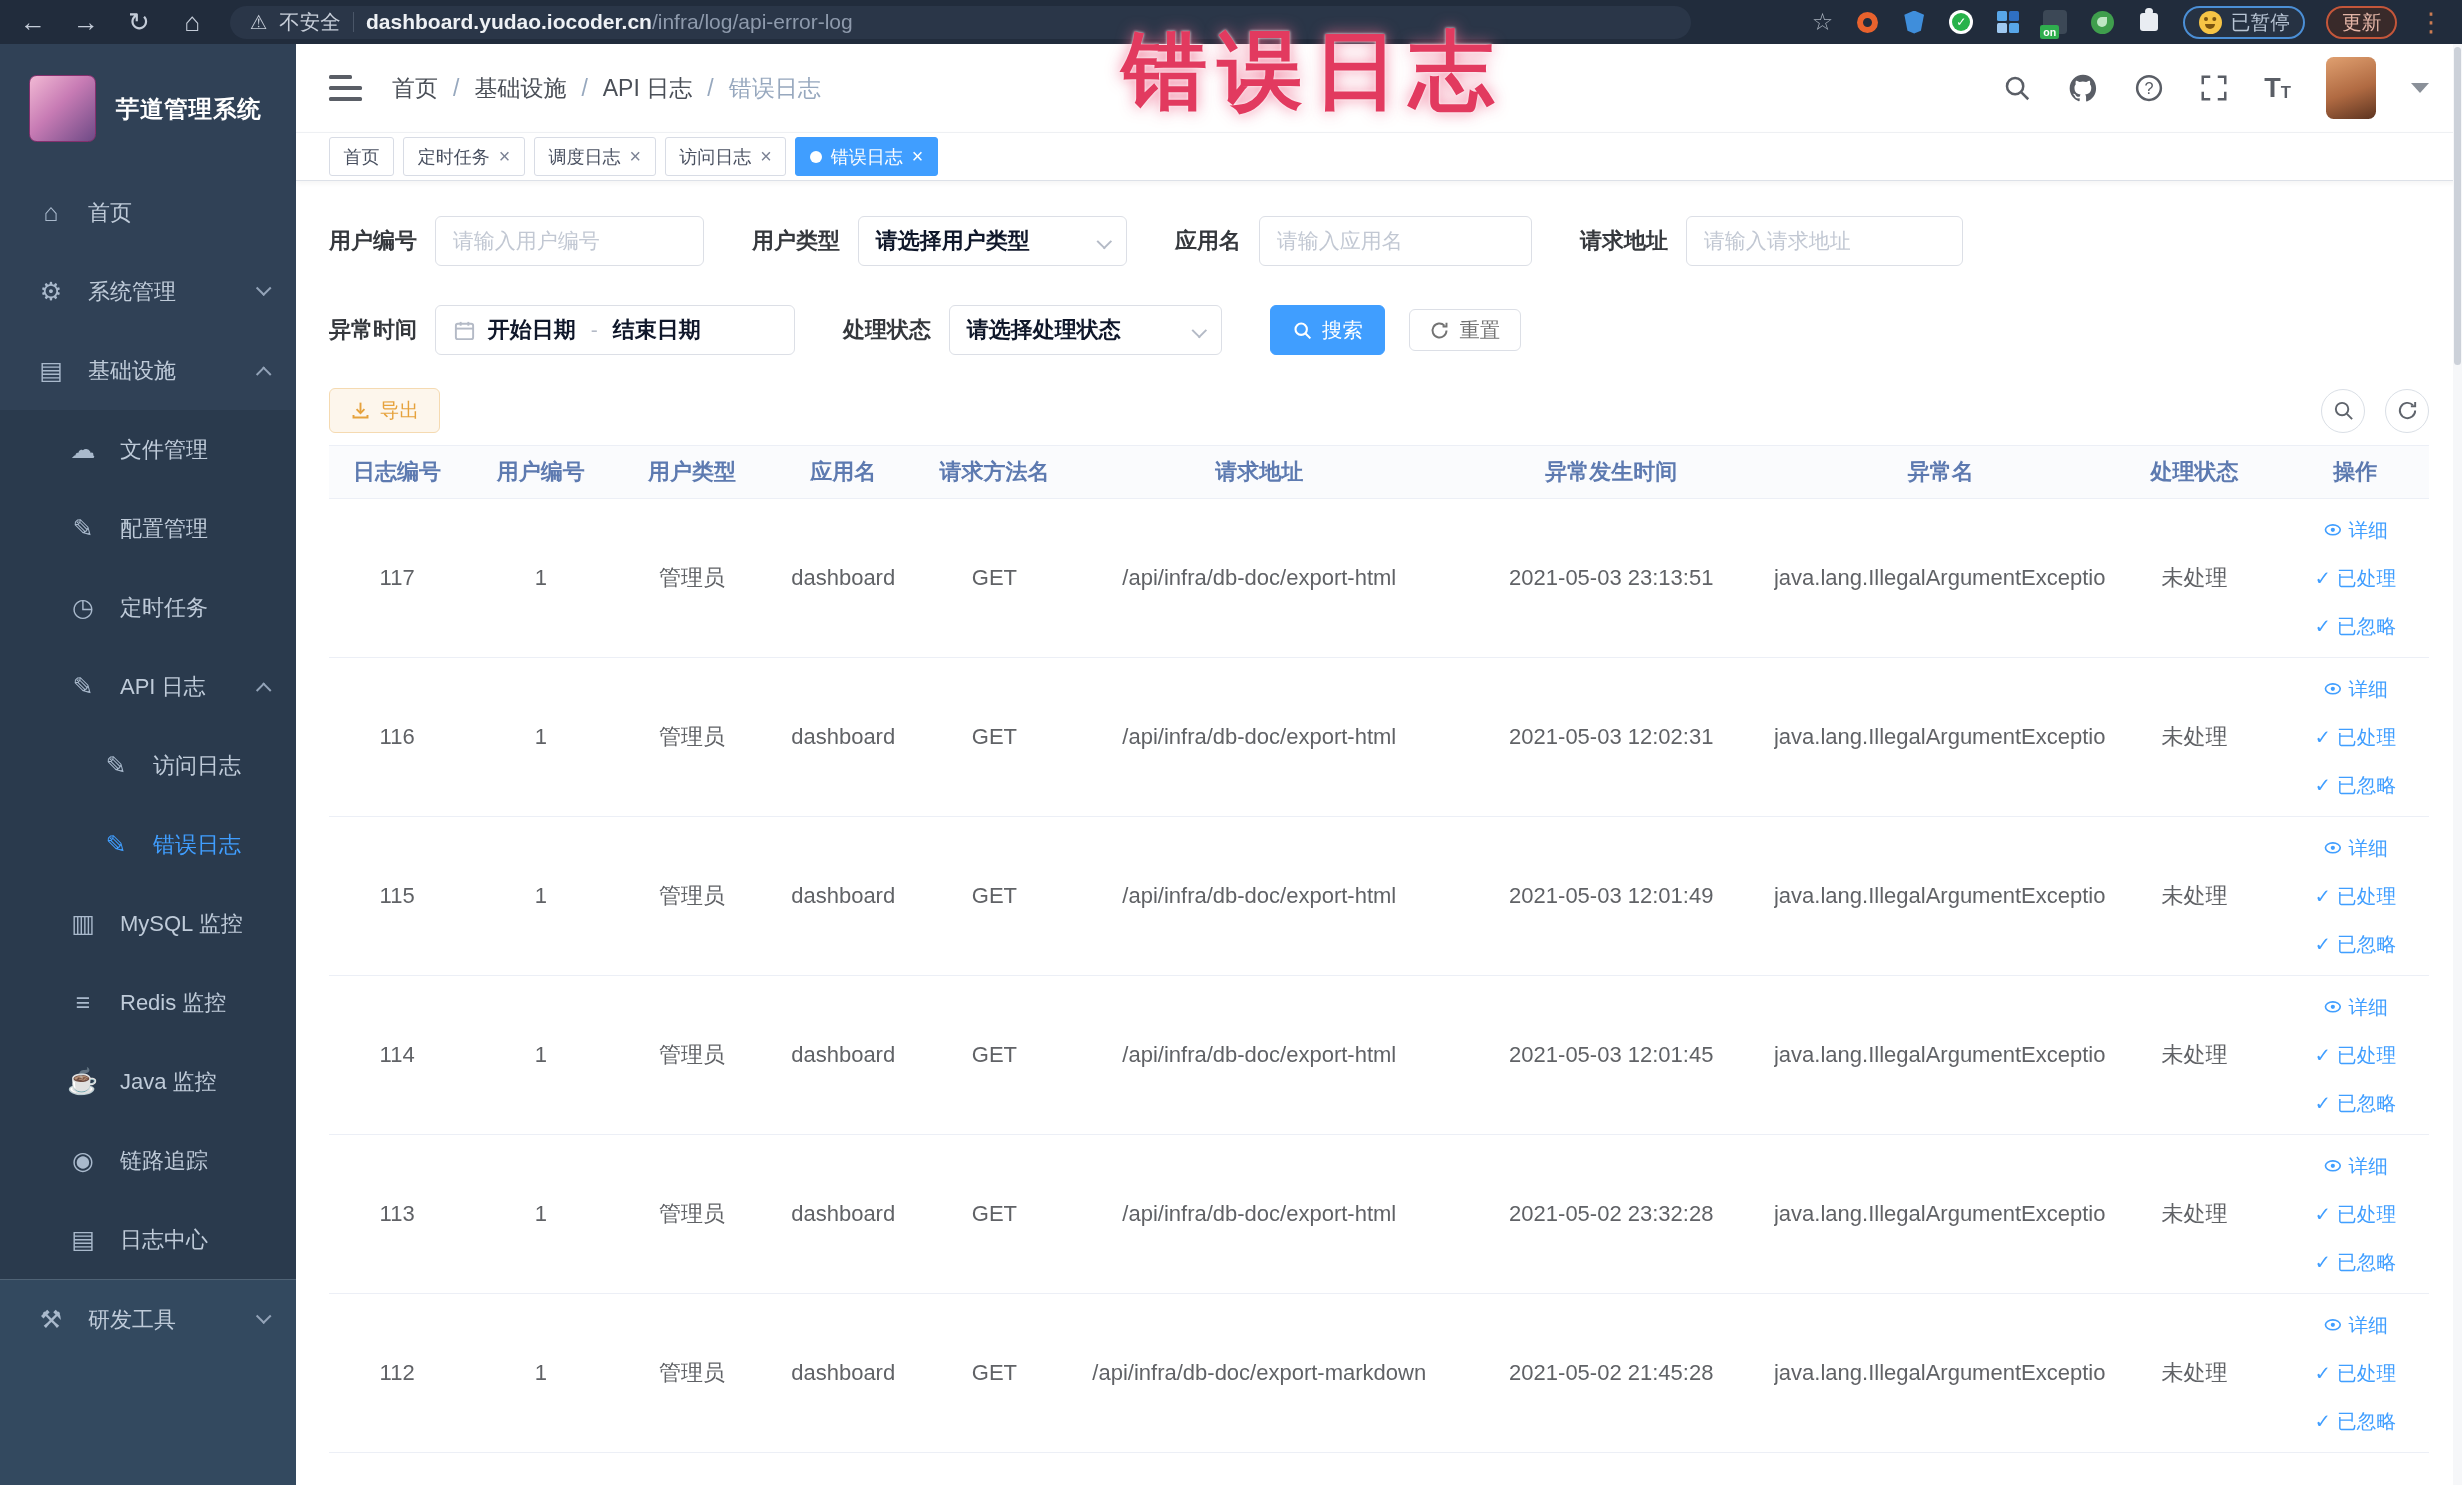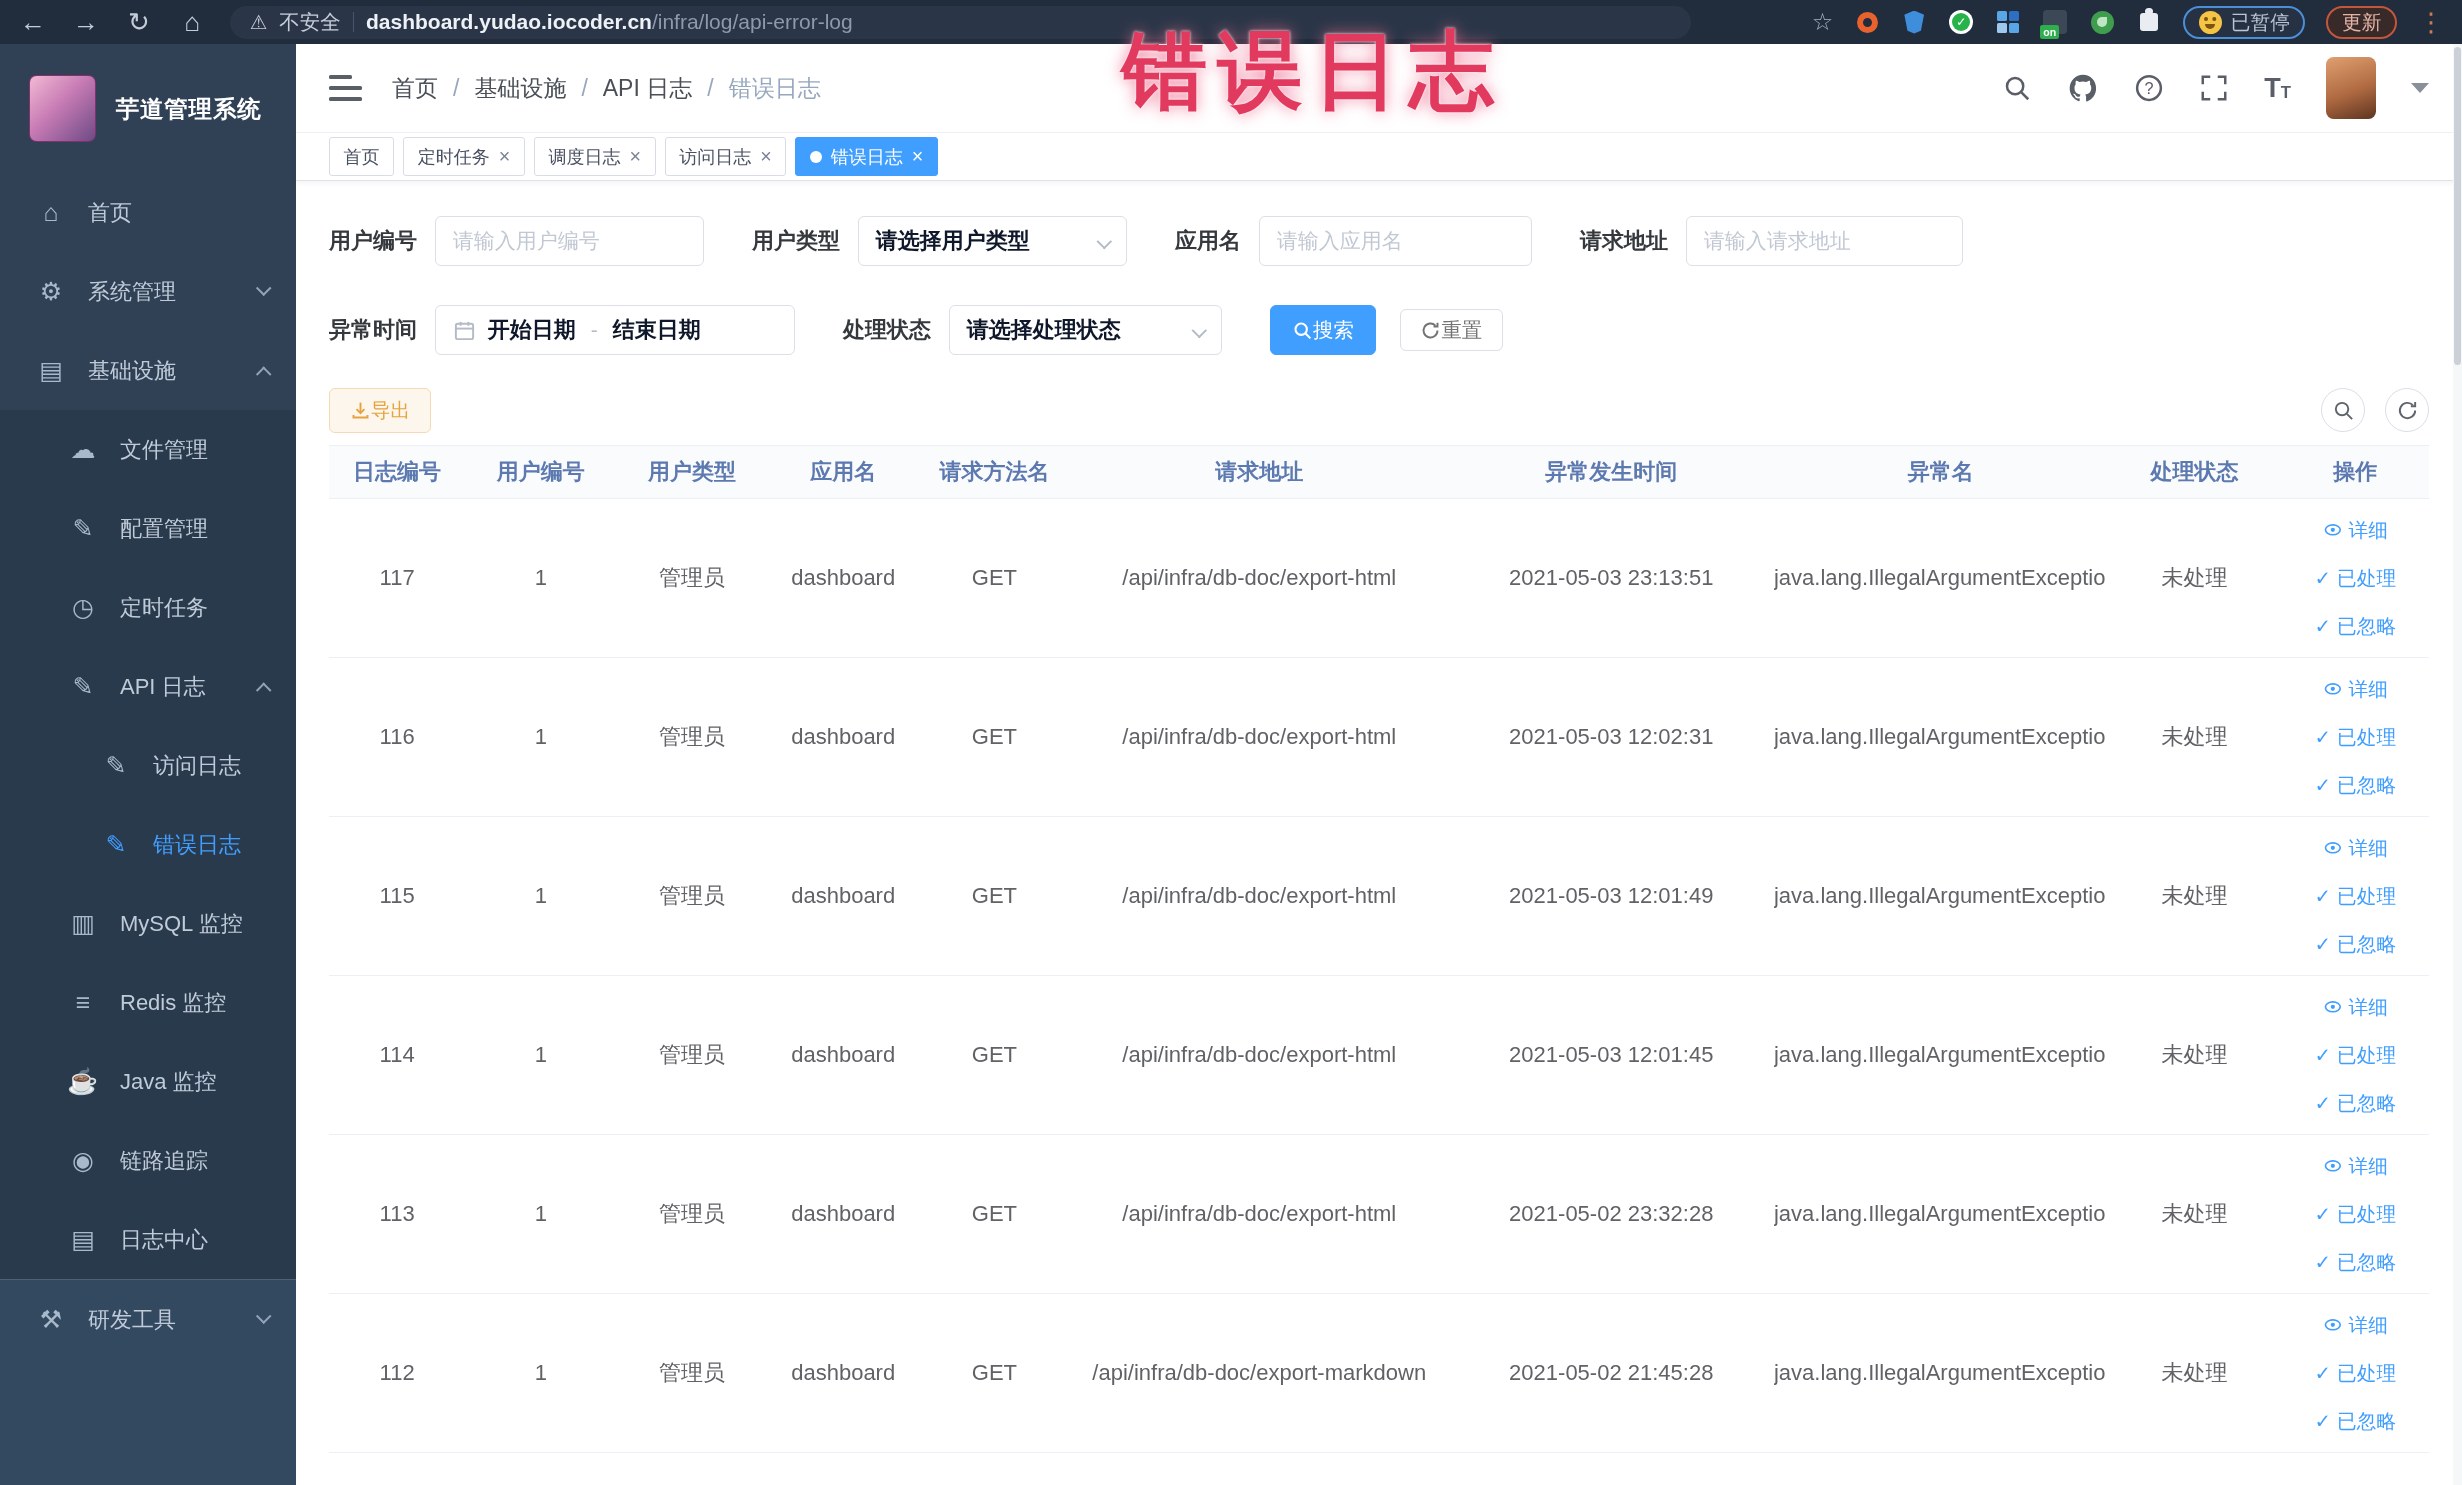--- a/index.html
+++ b/index.html
@@ -108,24 +108,24 @@
   .fbox { height:50px; border:1.5px solid #dcdfe6; border-radius:6px; background:#fff;
     display:flex; align-items:center; padding:0 16.7px; }
   .fbox input { border:none; outline:none; width:100%; font-size:21px; color:#333; background:transparent; }
   .fbox input::placeholder { color:#c2c8d3; }
   .ph { font-size:22px; color:#0f172a;font-weight:bold; }
   .selchev { width:10.6px; height:10.6px; border-right:2.3px solid #b4bac6; border-bottom:2.3px solid #b4bac6;
     transform:rotate(45deg); margin-left:auto; flex-shrink:0; }
   .w356{ width:269px; } .w360{ width:273px; } .w366{ width:277px; } .w476{ width:360px; }
   .cal-ic, .ic-svg { display:inline-flex; align-items:center; color:#b4bac6; }
   .date-sep { color:#b4bac6; font-size:21px; padding:0 15px; }
-  .btn { display:flex; align-items:center; gap:0; border-radius:6px; cursor:pointer; white-space:nowrap; }
+  .btn { display:flex; align-items:center; gap:9px; border-radius:6px; cursor:pointer; white-space:nowrap; }
   .btn-primary { height:50px; padding:0 21px; background:#409eff; border:1.5px solid #409eff; color:#fff; font-size:20.4px; }
   .btn-plain { height:42px; padding:0 19.7px; background:#fff; border:1.5px solid #dcdfe6; color:#737373; font-size:20.4px; margin-left:24px; }
-  .toolbar { margin-top:33px; display:flex; }
+  .toolbar { margin-top:33px; display:flex; align-items:center; }
   .btn-export { height:45px; padding:0 19.7px; background:#fdf6ec; border:1.5px solid #f5dab1; color:#e6a23c; font-size:19.7px; }
   .toolbar-right { margin-left:auto; display:flex; gap:19.7px; }
   .circ { width:44px; height:44px; border-radius:50%; border:1.5px solid #dadfe6; background:#fff;
     display:flex; align-items:center; justify-content:center; color:#5f646c; cursor:pointer; }
 
   
   table.grid { margin-top:12px; width:100%; border-collapse:collapse; table-layout:fixed; }
   .grid th { height:53px; font-size:22px; font-weight:bold; color:#5d7ab0; background:#fafbfd;
     border-top:1.5px solid #eceff6; border-bottom:1.5px solid #eceff6; white-space:nowrap; }
   .grid td { height:159px; font-size:22px; color:#606266; text-align:center;

